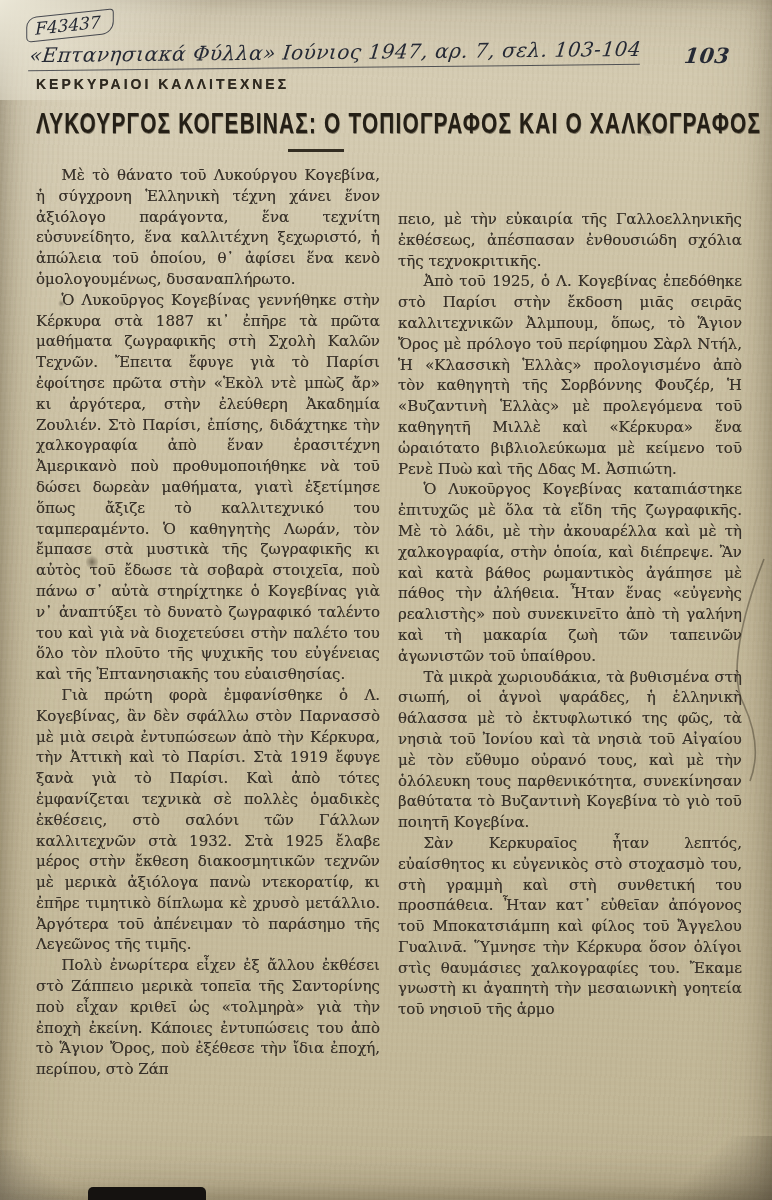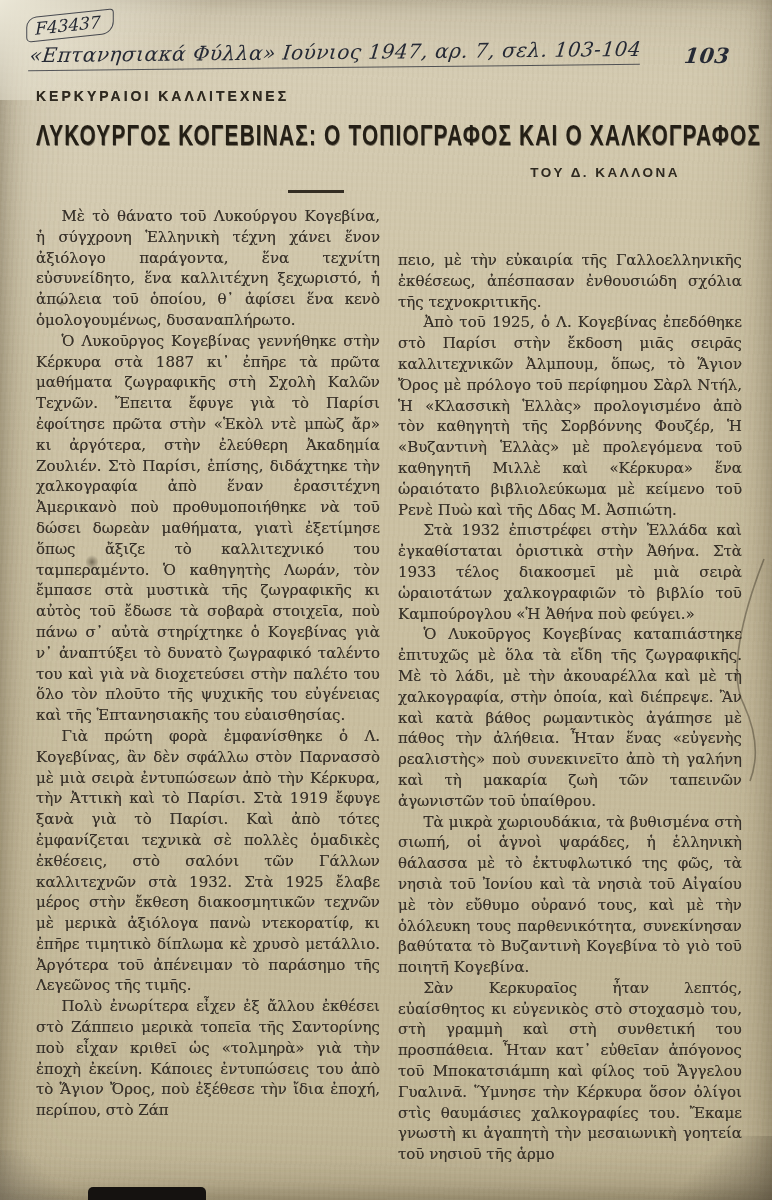--- a/index.html
+++ b/index.html
@@ -32,21 +32,21 @@
     position:absolute; top:40px; left:30px; right:26px;
     display:flex; justify-content:space-between; align-items:flex-end;
     transform:skewX(-7deg);
     font-size:20px; letter-spacing:0.5px;
   }
   .hand-source {
     border-bottom:1.6px solid rgba(38,42,53,0.75); padding-bottom:3px;
     transform:rotate(-0.6deg); display:inline-block;
   }
   .hand-page { font-size:21px; font-weight:bold; padding-right:16px; }
-  .print { position:absolute; top:88px; left:36px; right:30px; }
+  .print { position:absolute; top:76px; left:36px; right:30px; }
   .kicker {
     font-family:"Liberation Sans", sans-serif; font-weight:bold;
     font-size:14px; letter-spacing:3px; color:#2e2920;
     text-shadow:0 0 0.5px rgba(40,30,20,0.6);
   }
   .title {
     margin:16px 0 0 0; white-space:nowrap;
     font-family:"Liberation Sans", sans-serif; font-weight:900;
     font-size:26px; letter-spacing:1.5px; color:#241f16;
     transform:scaleX(0.8) scaleY(1.12); transform-origin:left center;
@@ -90,33 +90,31 @@
   <div class="hand catalog">F43437</div>
 
   <div class="hand hand-line">
     <span class="hand-source">«Επτανησιακά Φύλλα» Ιούνιος 1947, αρ. 7, σελ. 103-104</span>
     <span class="hand-page">103</span>
   </div>
 
   <div class="print">
     <div class="kicker">ΚΕΡΚΥΡΑΙΟΙ ΚΑΛΛΙΤΕΧΝΕΣ</div>
     <h1 class="title">ΛΥΚΟΥΡΓΟΣ ΚΟΓΕΒΙΝΑΣ: Ο ΤΟΠΙΟΓΡΑΦΟΣ ΚΑΙ Ο ΧΑΛΚΟΓΡΑΦΟΣ</h1>
-    <div class="byline">ΤΟΥ Δ. ΚΑΛΛΟΝΑ</div>
     <div class="rule"></div>
     <div class="columns">
       <div class="col col-left">
           <p>Μὲ τὸ θάνατο τοῦ Λυκούργου Κογεβίνα, ἡ σύγχρονη Ἑλληνικὴ τέχνη χάνει ἕνον ἀξιόλογο παράγοντα, ἕνα τεχνίτη εὐσυνείδητο, ἕνα καλλιτέχνη ξεχωριστό, ἡ ἀπώλεια τοῦ ὁποίου, θ᾽ ἀφίσει ἕνα κενὸ ὁμολογουμένως, δυσαναπλήρωτο.</p>
           <p>Ὁ Λυκοῦργος Κογεβίνας γεννήθηκε στὴν Κέρκυρα στὰ 1887 κι᾽ ἐπῆρε τὰ πρῶτα μαθήματα ζωγραφικῆς στὴ Σχολὴ Καλῶν Τεχνῶν. Ἔπειτα ἔφυγε γιὰ τὸ Παρίσι ἐφοίτησε πρῶτα στὴν «Ἑκὸλ ντὲ μπὼζ ἄρ» κι ἀργότερα, στὴν ἐλεύθερη Ἀκαδημία Ζουλιέν. Στὸ Παρίσι, ἐπίσης, διδάχτηκε τὴν χαλκογραφία ἀπὸ ἕναν ἐρασιτέχνη Ἀμερικανὸ ποὺ προθυμοποιήθηκε νὰ τοῦ δώσει δωρεὰν μαθήματα, γιατὶ ἐξετίμησε ὅπως ἄξιζε τὸ καλλιτεχνικό του ταμπεραμέντο. Ὁ καθηγητὴς Λωράν, τὸν ἔμπασε στὰ μυστικὰ τῆς ζωγραφικῆς κι αὐτὸς τοῦ ἔδωσε τὰ σοβαρὰ στοιχεῖα, ποὺ πάνω σ᾽ αὐτὰ στηρίχτηκε ὁ Κογεβίνας γιὰ ν᾽ ἀναπτύξει τὸ δυνατὸ ζωγραφικό ταλέντο του καὶ γιὰ νὰ διοχετεύσει στὴν παλέτο του ὅλο τὸν πλοῦτο τῆς ψυχικῆς του εὐγένειας καὶ τῆς Ἑπτανησιακῆς του εὐαισθησίας.</p>
           <p>Γιὰ πρώτη φορὰ ἐμφανίσθηκε ὁ Λ. Κογεβίνας, ἂν δὲν σφάλλω στὸν Παρνασσὸ μὲ μιὰ σειρὰ ἐντυπώσεων ἀπὸ τὴν Κέρκυρα, τὴν Ἀττικὴ καὶ τὸ Παρίσι. Στὰ 1919 ἔφυγε ξανὰ γιὰ τὸ Παρίσι. Καὶ ἀπὸ τότες ἐμφανίζεται τεχνικὰ σὲ πολλὲς ὁμαδικὲς ἐκθέσεις, στὸ σαλόνι τῶν Γάλλων καλλιτεχνῶν στὰ 1932. Στὰ 1925 ἔλαβε μέρος στὴν ἔκθεση διακοσμητικῶν τεχνῶν μὲ μερικὰ ἀξιόλογα πανὼ ντεκορατίφ, κι ἐπῆρε τιμητικὸ δίπλωμα κὲ χρυσὸ μετάλλιο. Ἀργότερα τοῦ ἀπένειμαν τὸ παράσημο τῆς Λεγεῶνος τῆς τιμῆς.</p>
           <p>Πολὺ ἐνωρίτερα εἶχεν ἐξ ἄλλου ἐκθέσει στὸ Ζάππειο μερικὰ τοπεῖα τῆς Σαντορίνης ποὺ εἶχαν κριθεῖ ὡς «τολμηρὰ» γιὰ τὴν ἐποχὴ ἐκείνη. Κάποιες ἐντυπώσεις του ἀπὸ τὸ Ἅγιον Ὄρος, ποὺ ἐξέθεσε τὴν ἴδια ἐποχή, περίπου, στὸ Ζάπ</p>
         </div>
       <div class="col col-right">
           <p>πειο, μὲ τὴν εὐκαιρία τῆς Γαλλοελληνικῆς ἐκθέσεως, ἀπέσπασαν ἐνθουσιώδη σχόλια τῆς τεχνοκριτικῆς.</p>
           <p>Ἀπὸ τοῦ 1925, ὁ Λ. Κογεβίνας ἐπεδόθηκε στὸ Παρίσι στὴν ἔκδοση μιᾶς σειρᾶς καλλιτεχνικῶν Ἀλμπουμ, ὅπως, τὸ Ἅγιον Ὄρος μὲ πρόλογο τοῦ περίφημου Σὰρλ Ντήλ, Ἡ «Κλασσικὴ Ἑλλὰς» προλογισμένο ἀπὸ τὸν καθηγητὴ τῆς Σορβόννης Φουζέρ, Ἡ «Βυζαντινὴ Ἑλλὰς» μὲ προλεγόμενα τοῦ καθηγητῆ Μιλλὲ καὶ «Κέρκυρα» ἕνα ὡραιότατο βιβλιολεύκωμα μὲ κείμενο τοῦ Ρενὲ Πυὼ καὶ τῆς Δδας Μ. Ἀσπιώτη.</p>
-          <p>Στὰ 1932 ἐπιστρέφει στὴν Ἑλλάδα καὶ ἐγκαθίσταται ὁριστικὰ στὴν Ἀθήνα. Στὰ 1933 τέλος διακοσμεῖ μὲ μιὰ σειρὰ ὡραιοτάτων χαλκογραφιῶν τὸ βιβλίο τοῦ Καμπούρογλου «Ἡ Ἀθήνα ποὺ φεύγει.»</p>
           <p>Ὁ Λυκοῦργος Κογεβίνας καταπιάστηκε ἐπιτυχῶς μὲ ὅλα τὰ εἴδη τῆς ζωγραφικῆς. Μὲ τὸ λάδι, μὲ τὴν ἀκουαρέλλα καὶ μὲ τὴ χαλκογραφία, στὴν ὁποία, καὶ διέπρεψε. Ἂν καὶ κατὰ βάθος ρωμαντικὸς ἀγάπησε μὲ πάθος τὴν ἀλήθεια. Ἦταν ἕνας «εὐγενὴς ρεαλιστὴς» ποὺ συνεκινεῖτο ἀπὸ τὴ γαλήνη καὶ τὴ μακαρία ζωὴ τῶν ταπεινῶν ἀγωνιστῶν τοῦ ὑπαίθρου.</p>
           <p>Τὰ μικρὰ χωριουδάκια, τὰ βυθισμένα στὴ σιωπή, οἱ ἁγνοὶ ψαράδες, ἡ ἑλληνικὴ θάλασσα μὲ τὸ ἐκτυφλωτικό της φῶς, τὰ νησιὰ τοῦ Ἰονίου καὶ τὰ νησιὰ τοῦ Αἰγαίου μὲ τὸν εὔθυμο οὐρανό τους, καὶ μὲ τὴν ὁλόλευκη τους παρθενικότητα, συνεκίνησαν βαθύτατα τὸ Βυζαντινὴ Κογεβίνα τὸ γιὸ τοῦ ποιητῆ Κογεβίνα.</p>
           <p>Σὰν Κερκυραῖος ἦταν λεπτός, εὐαίσθητος κι εὐγενικὸς στὸ στοχασμὸ του, στὴ γραμμὴ καὶ στὴ συνθετική του προσπάθεια. Ἦταν κατ᾽ εὐθεῖαν ἀπόγονος τοῦ Μποκατσιάμπη καὶ φίλος τοῦ Ἄγγελου Γυαλινᾶ. Ὕμνησε τὴν Κέρκυρα ὅσον ὀλίγοι στὶς θαυμάσιες χαλκογραφίες του. Ἔκαμε γνωστὴ κι ἀγαπητὴ τὴν μεσαιωνικὴ γοητεία τοῦ νησιοῦ τῆς ἁρμο</p>
         </div>
     </div>
   </div>
 
   <svg class="artifact scratch" width="52" height="230" viewBox="0 0 52 230">
     <path d="M44,4 C22,60 8,120 24,150 C34,172 40,200 30,226" fill="none" stroke="rgba(55,48,36,0.45)" stroke-width="1.6"></path>
   </svg>

